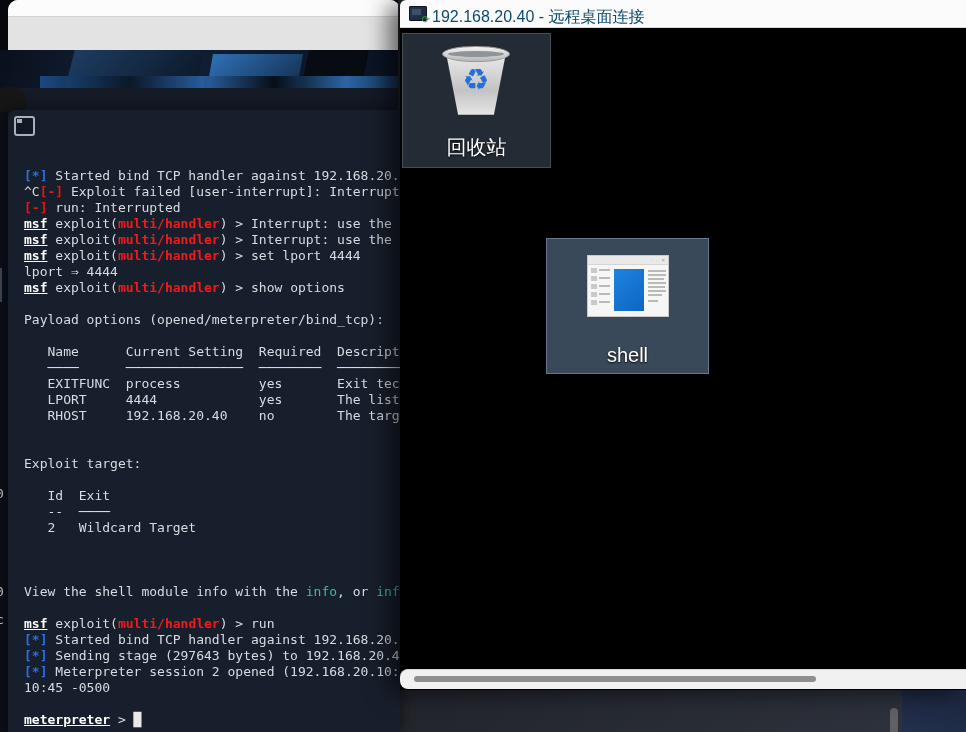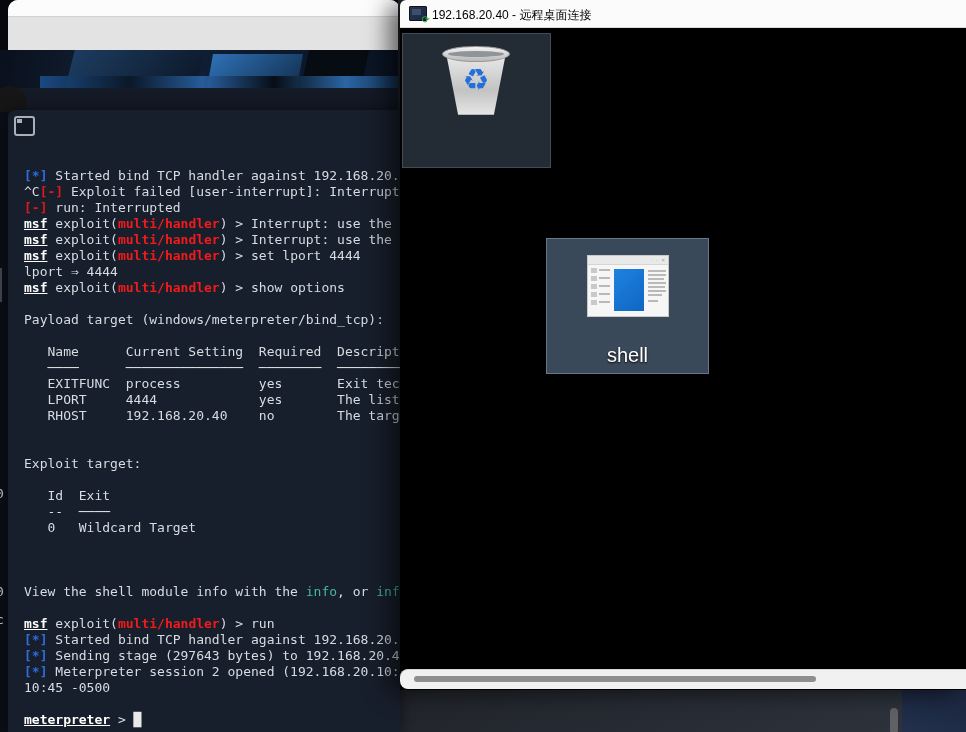--- a/index.html
+++ b/index.html
@@ -42,21 +42,21 @@
   .c-teal{color:#45b8a2;}
   .c-cursor{color:#e9e9e9;}
 
   
   #rdp{left:400px;top:0;width:566px;height:690px;background:#000;box-shadow:-12px 4px 22px rgba(0,0,0,.55);
        border-radius:6px 0 0 0;}
   #rdp-titlebar{left:0;top:0;width:100%;height:27px;background:#fbfbfb;border-bottom:1px solid #d9d9d9;border-radius:6px 0 0 0;}
   #rdp-icon{left:9px;top:6px;width:16px;height:13px;background:linear-gradient(135deg,#27364f,#1b2740);border:1px solid #10131c;border-radius:1px;}
   #rdp-icon::before{content:"";position:absolute;left:2px;top:2px;width:9px;height:6px;background:#3e4f6e;}
   #rdp-icon .rdp-arrows{position:absolute;right:-4px;bottom:-5px;color:#2fae3a;font-size:10px;line-height:10px;font-family:"DejaVu Sans",sans-serif;}
-  #rdp-title{left:32px;top:7px;font-size:12px;color:#000000;}
+  #rdp-title{left:32px;top:7px;font-size:16px;color:#0c4a6e;}
 
   
   .desk-cell{background:#232c35;border:1px solid #414e5a;text-align:center;}
   #cell-shell{background:#3a4959;border:1px solid #64788c;}
   .desk-label{position:absolute;left:0;right:0;bottom:6px;color:#fff;font-size:20px;text-shadow:0 1px 2px #000;}
   
   #bin{left:37px;top:12px;width:72px;height:74px;}
   #bin-body{left:4px;top:6px;width:64px;height:64px;background:linear-gradient(180deg,#ececec,#c3c3c3 60%,#e7e7e7);
             clip-path:polygon(4% 6%,96% 6%,78% 98%,22% 98%);}
   #bin-rim{left:2px;top:0;width:68px;height:16px;border-radius:50%;background:linear-gradient(180deg,#f4f4f4,#b8b8b8);
@@ -104,34 +104,34 @@
   <div class="abs" id="term-out">
       <div class="tline"><span class="c-blue">[*]</span><span class="c-fg"> Started bind TCP handler against 192.168.20.</span></div>
       <div class="tline"><span class="c-fg">^C</span><span class="c-red">[-]</span><span class="c-fg"> Exploit failed [user-interrupt]: Interrupt</span></div>
       <div class="tline"><span class="c-red">[-]</span><span class="c-fg"> run: Interrupted</span></div>
       <div class="tline"><span class="c-prompt">msf</span><span class="c-fg"> exploit(</span><span class="c-mod">multi/handler</span><span class="c-fg">) &gt; Interrupt: use the </span></div>
       <div class="tline"><span class="c-prompt">msf</span><span class="c-fg"> exploit(</span><span class="c-mod">multi/handler</span><span class="c-fg">) &gt; Interrupt: use the </span></div>
       <div class="tline"><span class="c-prompt">msf</span><span class="c-fg"> exploit(</span><span class="c-mod">multi/handler</span><span class="c-fg">) &gt; set lport 4444</span></div>
       <div class="tline"><span class="c-fg">lport ⇒ 4444</span></div>
       <div class="tline"><span class="c-prompt">msf</span><span class="c-fg"> exploit(</span><span class="c-mod">multi/handler</span><span class="c-fg">) &gt; show options</span></div>
       <div class="tline">&nbsp;</div>
-      <div class="tline"><span class="c-fg">Payload target (windows/meterpreter/bind_tcp):</span></div>
+      <div class="tline"><span class="c-fg">Payload options (opened/meterpreter/bind_tcp):</span></div>
       <div class="tline">&nbsp;</div>
       <div class="tline"><span class="c-fg">   Name      Current Setting  Required  Description</span></div>
       <div class="tline"><span class="c-fg">   ────      ───────────────  ────────  ───────────</span></div>
       <div class="tline"><span class="c-fg">   EXITFUNC  process          yes       Exit technique</span></div>
       <div class="tline"><span class="c-fg">   LPORT     4444             yes       The listen port</span></div>
       <div class="tline"><span class="c-fg">   RHOST     192.168.20.40    no        The target address</span></div>
       <div class="tline">&nbsp;</div>
       <div class="tline">&nbsp;</div>
       <div class="tline"><span class="c-fg">Exploit target:</span></div>
       <div class="tline">&nbsp;</div>
       <div class="tline"><span class="c-fg">   Id  Exit</span></div>
       <div class="tline"><span class="c-fg">   --  ────</span></div>
-      <div class="tline"><span class="c-fg">   0   Wildcard Target</span></div>
+      <div class="tline"><span class="c-fg">   2   Wildcard Target</span></div>
       <div class="tline">&nbsp;</div>
       <div class="tline">&nbsp;</div>
       <div class="tline">&nbsp;</div>
       <div class="tline"><span class="c-fg">View the shell module info with the </span><span class="c-teal">info</span><span class="c-fg">, or </span><span class="c-teal">info</span></div>
       <div class="tline">&nbsp;</div>
       <div class="tline"><span class="c-prompt">msf</span><span class="c-fg"> exploit(</span><span class="c-mod">multi/handler</span><span class="c-fg">) &gt; run</span></div>
       <div class="tline"><span class="c-blue">[*]</span><span class="c-fg"> Started bind TCP handler against 192.168.20.</span></div>
       <div class="tline"><span class="c-blue">[*]</span><span class="c-fg"> Sending stage (297643 bytes) to 192.168.20.4</span></div>
       <div class="tline"><span class="c-blue">[*]</span><span class="c-fg"> Meterpreter session 2 opened (192.168.20.10:</span></div>
       <div class="tline"><span class="c-fg">10:45 -0500</span></div>
@@ -147,20 +147,21 @@
       </div>
     <div class="abs" id="rdp-title">192.168.20.40 - 远程桌面连接</div>
   </div>
 
   <div class="abs desk-cell" id="cell-recycle" style="left:2px;top:33px;width:147px;height:133px;">
     <div class="abs" id="bin">
       <div class="abs" id="bin-body"></div>
       <div class="abs" id="bin-rim"></div>
       <div class="abs" id="bin-recycle">♻</div>
     </div>
+    <div class="desk-label">回收站</div>
   </div>
 
   <div class="abs desk-cell" id="cell-shell" style="left:146px;top:238px;width:161px;height:134px;">
     <div class="abs" id="shellico">
       <div class="bar">
           <span class="dots">· · ×</span>
         </div>
       <div class="blue"></div>
       <span class="s" style="left:3px;top:12px"></span>
         <span class="l" style="left:11px;top:13px;width:11px"></span>

